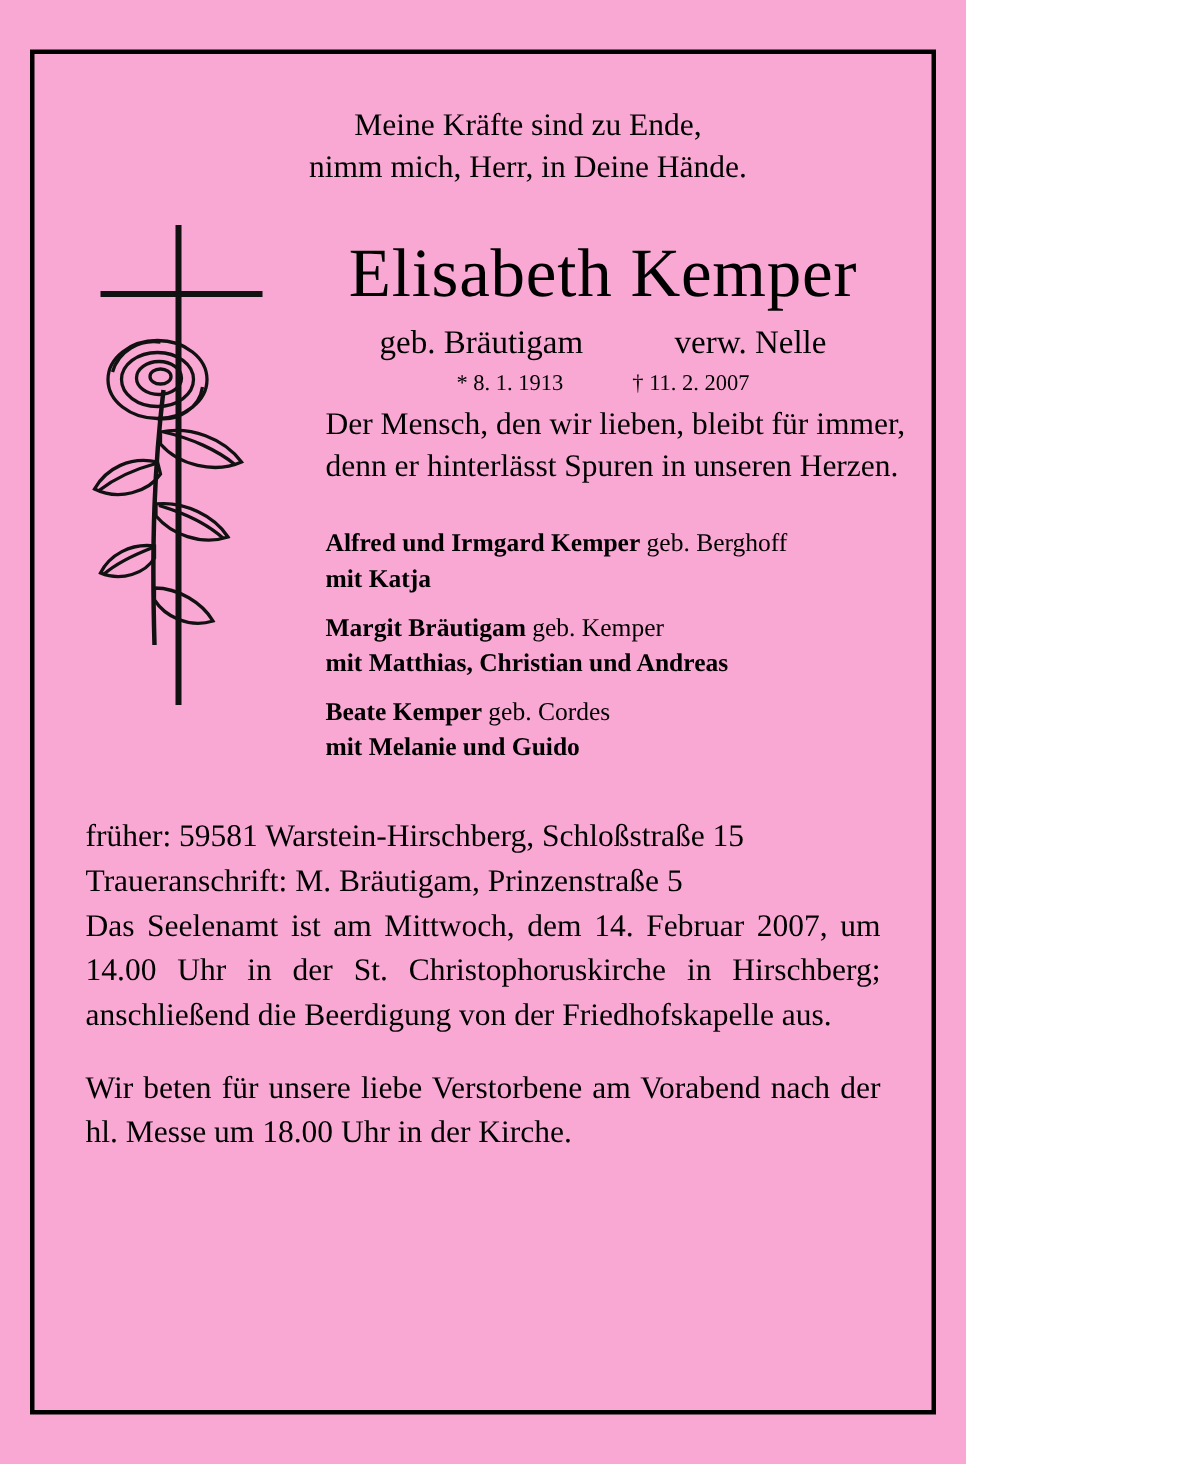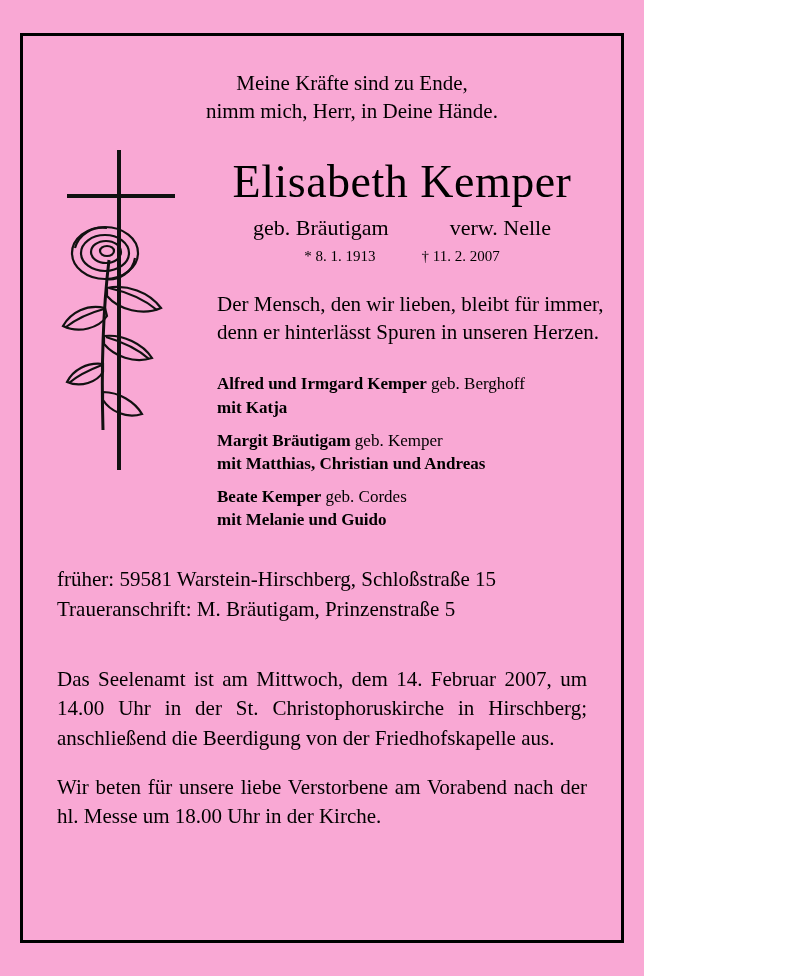--- a/index.html
+++ b/index.html
@@ -84,21 +84,20 @@
     font-size: 15px;
     line-height: 1.45;
     margin-top: 2px;
   }
   .dates-row .cell { white-space: nowrap; }
 
   
   .verse-mid {
     font-size: 21px;
     line-height: 1.35;
-    margin-top: 22px;
     text-align: center;
   }
   .verse-mid .line { display: block; white-space: nowrap; }
 
   
   .family {
     margin-top: 26px;
     font-size: 17px;
     line-height: 1.36;
   }
@@ -112,21 +111,20 @@
     font-size: 21px;
     line-height: 1.42;
     margin-top: 34px;
   }
   .addresses .ln { display: block; white-space: nowrap; }
 
   
   .service {
     font-size: 21px;
     line-height: 1.40;
-    margin-top: 40px;
     text-align: justify;
     text-align-last: left;
   }
   .service p { margin: 0 0 20px 0; }
   .service p:last-child { margin-bottom: 0; }
 </style>
 </head>
 <body>
 
 <div class="page">

